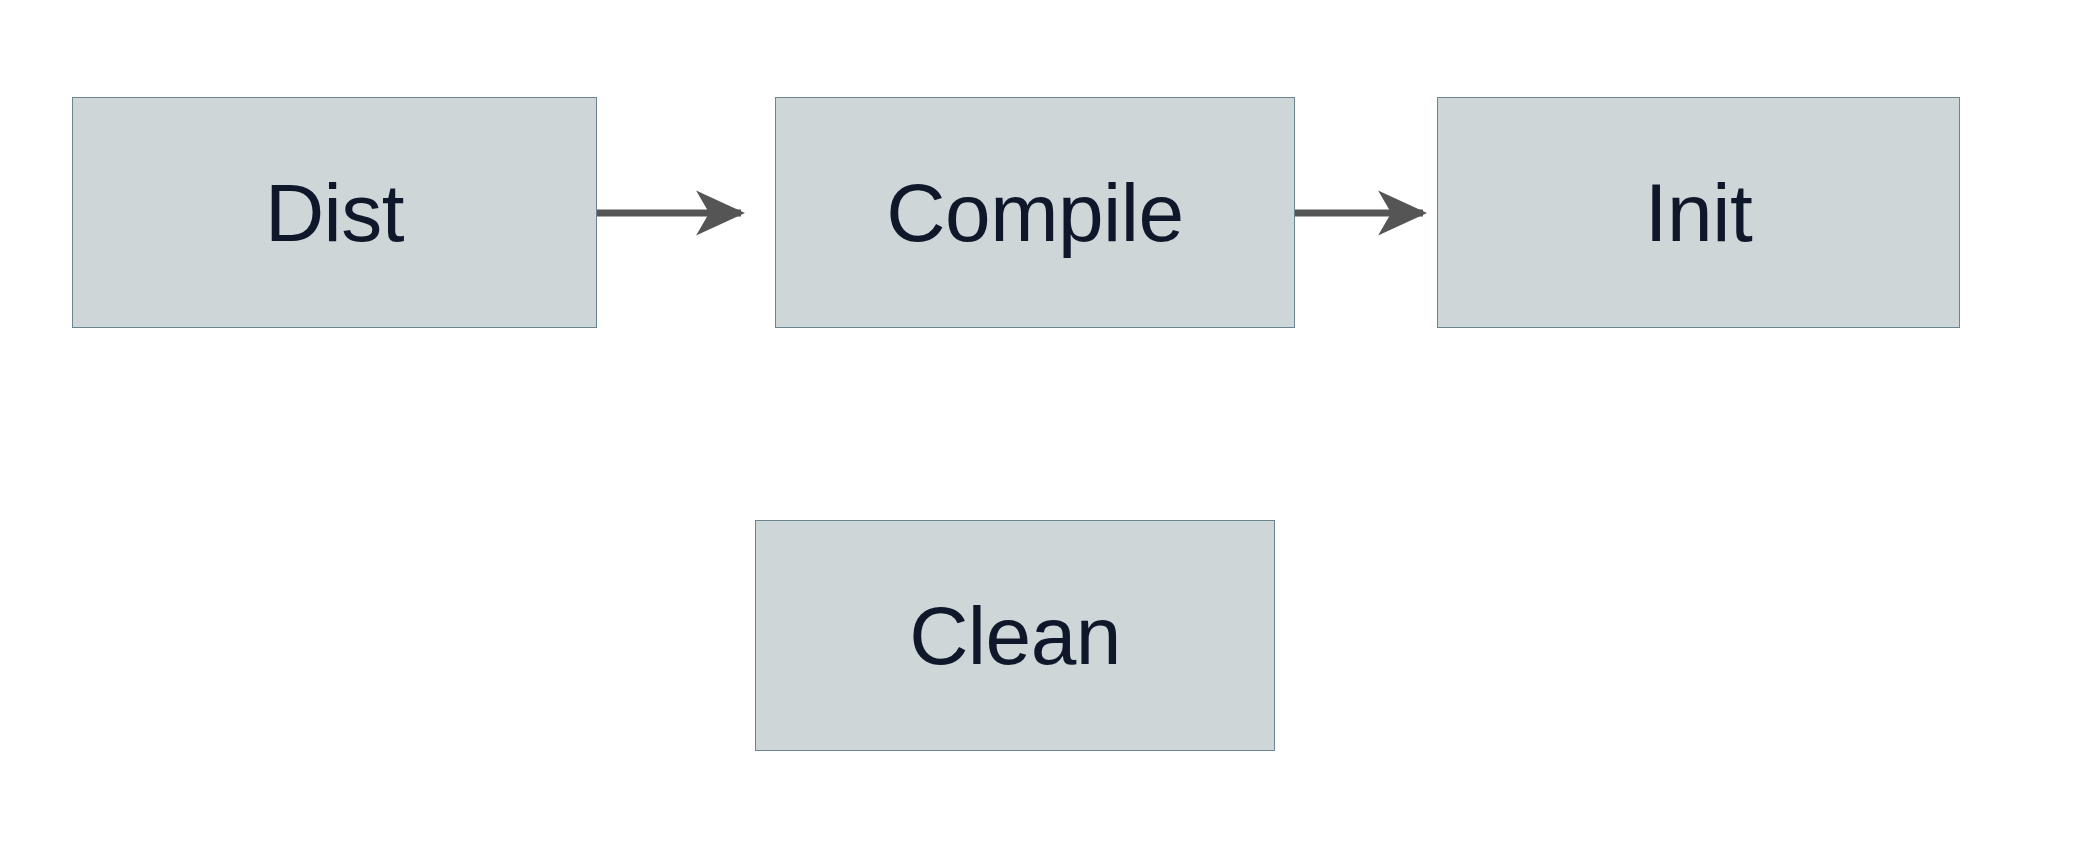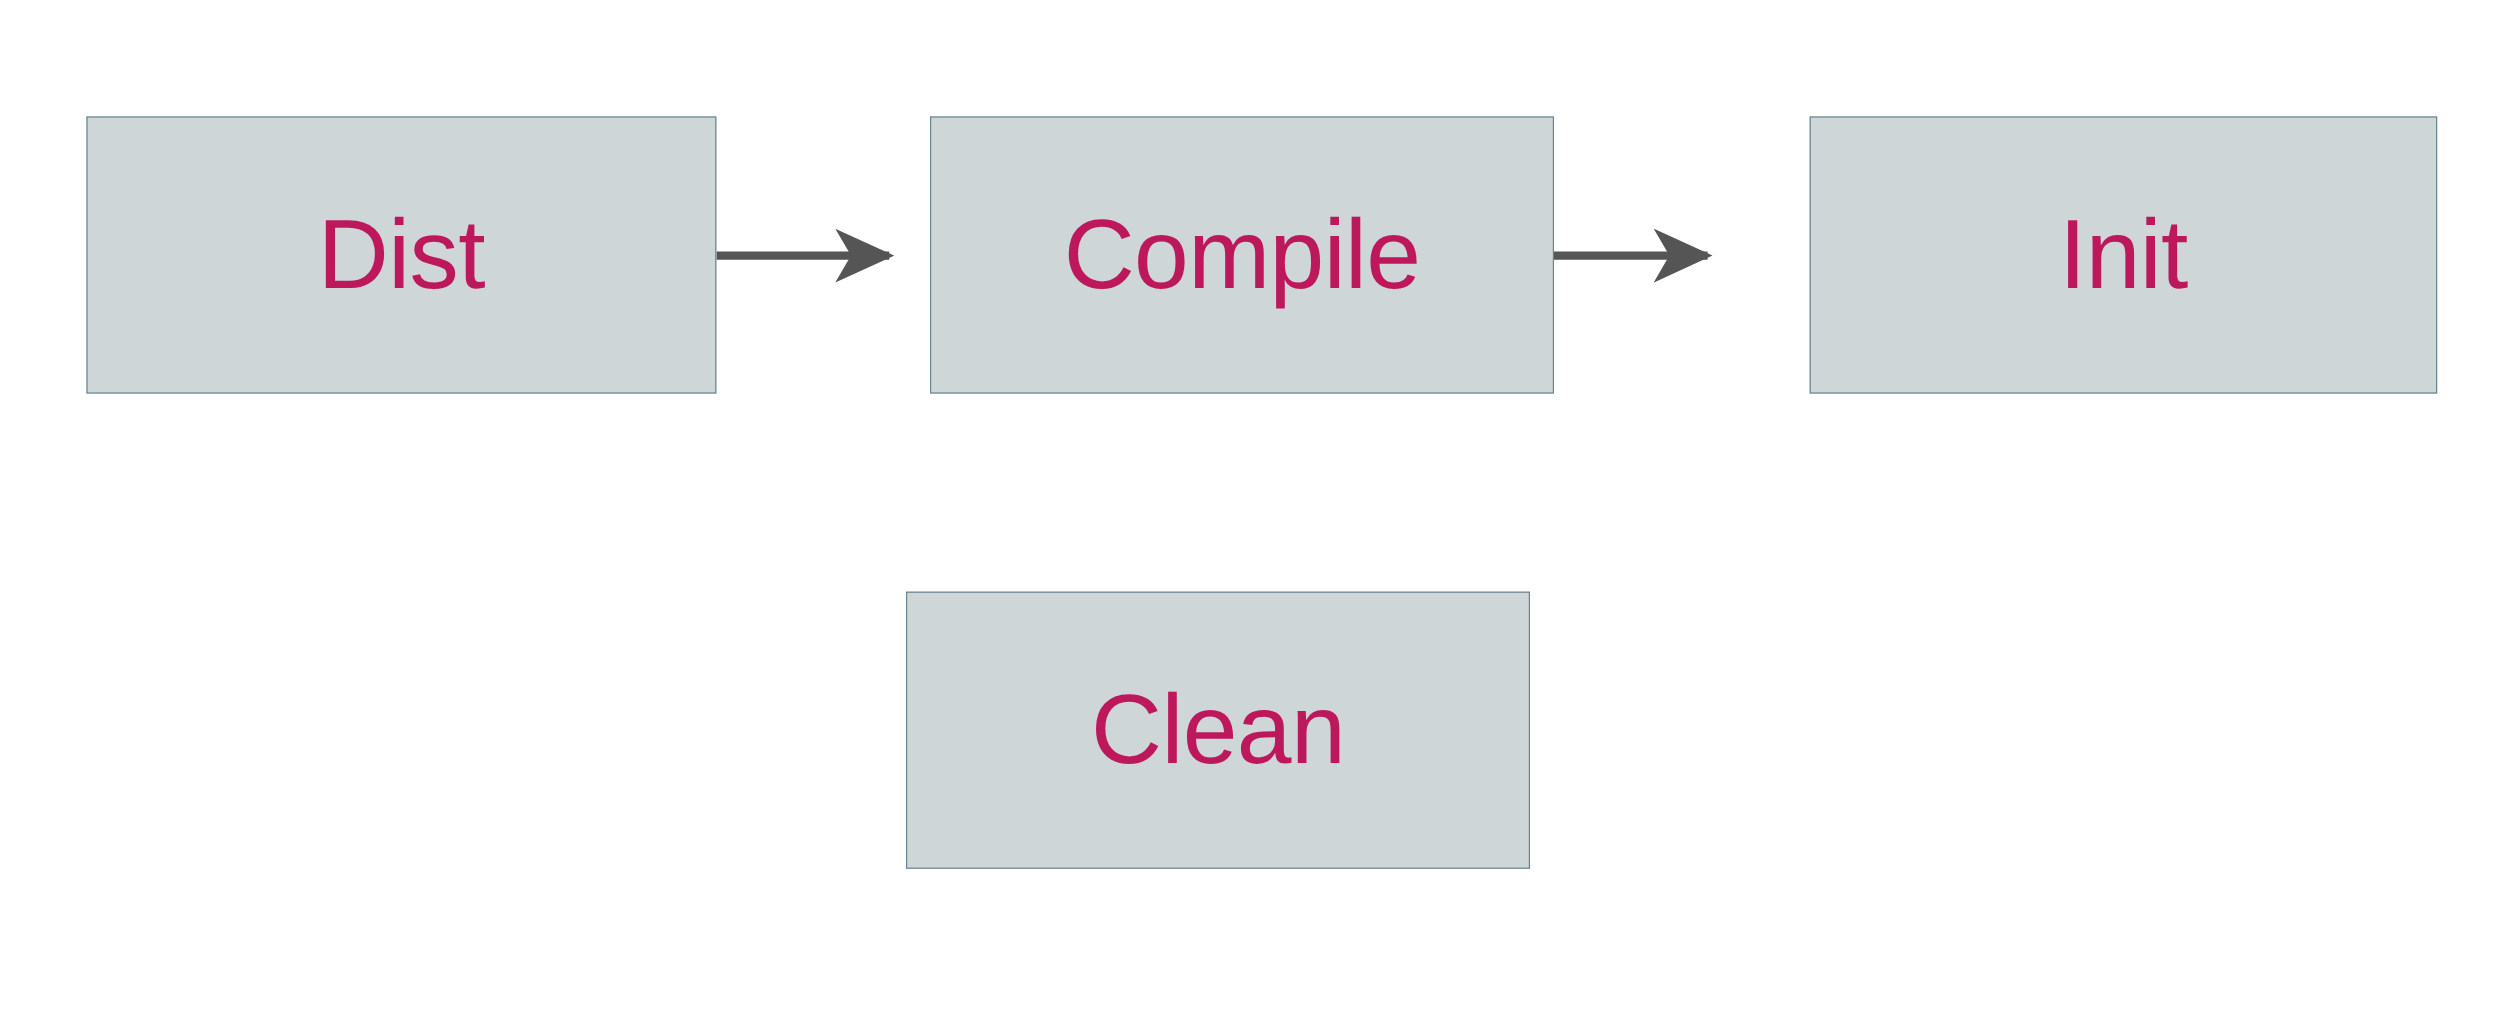--- a/index.html
+++ b/index.html
@@ -24,21 +24,21 @@
     background: #ced6d8;
     border: 1px solid #6b8492;
     display: flex;
     align-items: center;
     justify-content: center;
   }
   .node-label {
     font-family: "Liberation Sans", sans-serif;
     font-size: 82px;
     font-weight: 400;
-    color: #be185d;
+    color: #0f172a;
     line-height: 1;
     letter-spacing: -0.5px;
     white-space: nowrap;
     user-select: none;
   }
   .edge {
     position: absolute;
     left: 0;
     top: 0;
     width: 2078px;
@@ -78,21 +78,21 @@
   </svg>
 
   <div class="node" style="left:72px; top:97px; width:525px; height:231px;">
     <span class="node-label">Dist</span>
   </div>
 
   <div class="node" style="left:755px; top:97px; width:520px; height:231px;margin-left:20px;">
     <span class="node-label">Compile</span>
   </div>
 
-  <div class="node" style="left:1508px; top:97px; width:523px; height:231px;">
+  <div class="node" style="left:1437px; top:97px; width:523px; height:231px;">
     <span class="node-label">Init</span>
   </div>
 
-  <div class="node" style="left:755px; top:493px; width:520px; height:231px;">
+  <div class="node" style="left:755px; top:520px; width:520px; height:231px;">
     <span class="node-label">Clean</span>
   </div>
 
 </div>
 
 </body></html>

